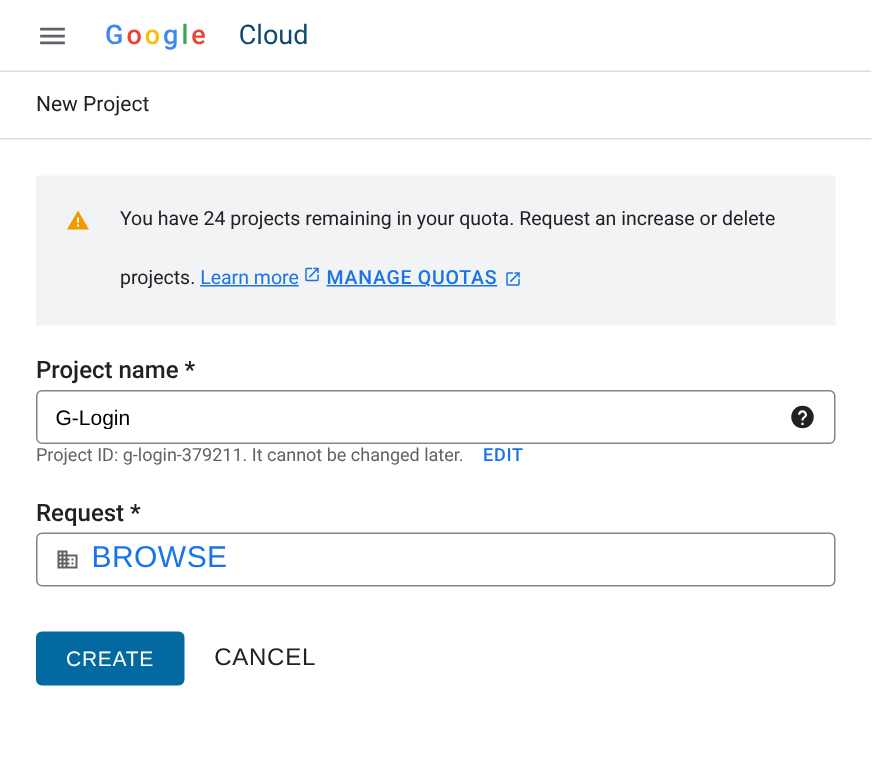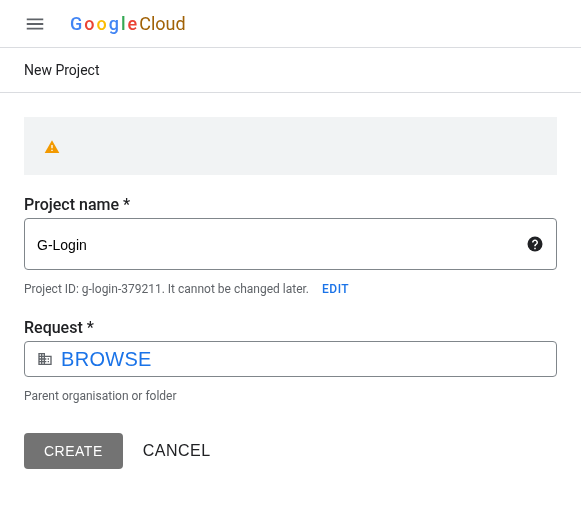--- a/index.html
+++ b/index.html
@@ -7,43 +7,43 @@
     .header { display: flex; align-items: center; height: 48px; padding: 0 16px; border-bottom: 1px solid #dadce0; gap: 16px; }
     .menu-btn { background: none; border: none; cursor: pointer; padding: 8px; display: flex; align-items: center; justify-content: center; }
     .menu-icon-svg { width: 22px; height: 22px; fill: #5f6368; }
     .logo { display: flex; align-items: baseline; gap: 2px; font-size: 18px; }
     .logo .g1 { color: #4285f4; font-weight: 500; }
     .logo .g2 { color: #ea4335; font-weight: 500; }
     .logo .g3 { color: #fbbc04; font-weight: 500; }
     .logo .g4 { color: #4285f4; font-weight: 500; }
     .logo .g5 { color: #34a853; font-weight: 500; }
     .logo .g6 { color: #ea4335; font-weight: 500; }
-    .logo .cloud { color: #a16207; margin-left: 0; font-weight: 400; text-align: right; }
+    .logo .cloud { color: #0c4a6e; margin-left: 20px; font-weight: 400; text-align: right; }
     .title-bar { padding: 14px 24px; font-size: 14px; font-weight: 400; border-bottom: 1px solid #dadce0; }
     .content { padding: 24px; }
     .notice { background: #f1f3f4; padding: 20px; display: flex; align-items: flex-start; gap: 20px; margin-bottom: 20px; }
     .warning-icon-svg { width: 16px; height: 16px; margin-top: 2px; flex-shrink: 0; }
     .notice-text { font-size: 13px; line-height: 1.6; color: #202124; }
     .notice-text a { color: #1a73e8; text-decoration: underline; }
     .manage-quotas { font-size: 13px; font-weight: 500; letter-spacing: 0.5px; display: inline-flex; align-items: center; gap: 4px; margin-top: 18px; }
     .manage-quotas a { color: #1a73e8; text-decoration: underline; }
     .ext-icon { width: 12px; height: 12px; fill: #1a73e8; }
     .field-label { font-size: 16px; font-weight: 500; margin-bottom: 4px; }
-    .field-wrap { position: relative; border: 1px solid #80868b; border-radius: 4px; display: flex; align-items: flex-end; padding: 16px 12px; height: 52px; }
+    .field-wrap { position: relative; border: 1px solid #80868b; border-radius: 4px; display: flex; align-items: center; padding: 16px 12px; height: 36px; }
     .field-wrap input { border: none; outline: none; font-size: 14px; flex: 1; background: transparent; }
     .help-icon-svg { width: 18px; height: 18px; flex-shrink: 0; cursor: pointer; }
-    .hint { font-size: 12px; color: #5f6368; margin-top: 12px; }
+    .hint { font-size: 12px; color: #5f6368; margin-top: 0; }
     .edit-link { color: #1a73e8; font-weight: 500; letter-spacing: 0.5px; margin-left: 10px; cursor: pointer; font-size: 12px; }
     .location-group { margin-top: 22px; }
     .location-field { position: relative; border: 1px solid #80868b; border-radius: 4px; display: flex; align-items: center; padding: 0 12px; height: 36px; }
     .org-icon-svg { width: 16px; height: 16px; fill: #5f6368; margin-right: 8px; flex-shrink: 0; }
     .location-value { font-size: 14px; flex: 1; color: #202124; }
     .browse-btn { color: #1a73e8; font-weight: 500; font-size: 20px; letter-spacing: 0.3px; background: none; border: none; cursor: pointer; }
     .actions { margin-top: 30px; display: flex; gap: 20px; align-items: center; }
-    .create-btn { background: #737373; color: #fff; border: none; border-radius: 4px; padding: 10px 20px; font-size: 14px; font-weight: 500; letter-spacing: 0.5px; cursor: pointer; }
+    .create-btn { background: #0369a1; color: #fff; border: none; border-radius: 4px; padding: 10px 20px; font-size: 14px; font-weight: 500; letter-spacing: 0.5px; cursor: pointer; }
     .cancel-btn { background: none; border: none; color: #202124; font-size: 16px; font-weight: 500; letter-spacing: 0.5px; cursor: pointer; }
   </style>
 </head>
 <body>
 
 <div class="header">
   <button class="menu-btn">
     <svg class="menu-icon-svg" viewBox="0 0 24 24">
         <path d="M3 18h18v-2H3v2zm0-5h18v-2H3v2zm0-7v2h18V6H3z"></path>
       </svg>
@@ -61,20 +61,33 @@
 
 <div class="title-bar">New Project</div>
 
 <div class="content">
 
   <div class="notice">
     <svg class="warning-icon-svg" viewBox="0 0 24 24">
         <path fill="#f29900" d="M1 21h22L12 2 1 21z"></path>
         <path fill="#fff" d="M13 18h-2v-2h2v2zm0-4h-2V9h2v5z"></path>
       </svg>
+    <div class="notice-text">
+      <span>You have 24 projects remaining in your quota. Request an increase or delete projects. </span>
+      <a href="#"><span>Learn more</span></a>
+      <svg class="ext-icon" viewBox="0 0 24 24">
+          <path d="M19 19H5V5h7V3H5a2 2 0 0 0-2 2v14a2 2 0 0 0 2 2h14c1.1 0 2-.9 2-2v-7h-2v7zM14 3v2h3.59l-9.83 9.83 1.41 1.41L19 6.41V10h2V3h-7z"></path>
+        </svg>
+      <div class="manage-quotas">
+        <a href="#"><span>MANAGE QUOTAS</span></a>
+        <svg class="ext-icon" viewBox="0 0 24 24">
+            <path d="M19 19H5V5h7V3H5a2 2 0 0 0-2 2v14a2 2 0 0 0 2 2h14c1.1 0 2-.9 2-2v-7h-2v7zM14 3v2h3.59l-9.83 9.83 1.41 1.41L19 6.41V10h2V3h-7z"></path>
+          </svg>
+      </div>
+    </div>
   </div>
 
   <div>
     <div class="field-label">Project name *</div>
     <div class="field-wrap">
       <input type="text" value="G-Login" style="">
       <svg class="help-icon-svg" viewBox="0 0 24 24">
           <circle cx="12" cy="12" r="10" fill="#202124"></circle>
           <path fill="#fff" d="M12 6c-2.2 0-4 1.8-4 4h2c0-1.1.9-2 2-2s2 .9 2 2c0 2-3 1.75-3 5h2c0-2.25 3-2.5 3-5 0-2.2-1.8-4-4-4zm-1 11h2v2h-2v-2z"></path>
         </svg>
@@ -86,21 +99,20 @@
   </div>
 
   <div class="location-group">
     <div class="field-label">Request *</div>
     <div class="location-field">
       <svg class="org-icon-svg" viewBox="0 0 24 24">
           <path d="M12 7V3H2v18h20V7H12zM6 19H4v-2h2v2zm0-4H4v-2h2v2zm0-4H4V9h2v2zm0-4H4V5h2v2zm4 12H8v-2h2v2zm0-4H8v-2h2v2zm0-4H8V9h2v2zm0-4H8V5h2v2zm10 12h-8v-2h2v-2h-2v-2h2v-2h-2V9h8v10zm-2-8h-2v2h2v-2zm0 4h-2v2h2v-2z"></path>
         </svg>
       <button class="browse-btn">BROWSE</button>
     </div>
-    <div class="hint">Parent organisation or folder</div>
   </div>
 
   <div class="actions">
     <button class="create-btn">CREATE</button>
     <button class="cancel-btn">CANCEL</button>
   </div>
 
 </div>
 
 </body></html>

